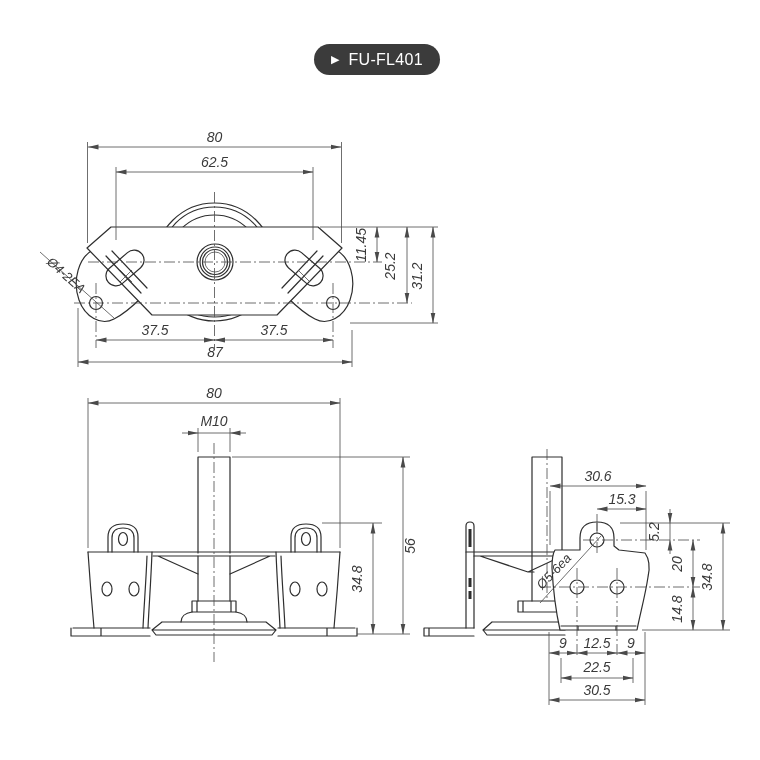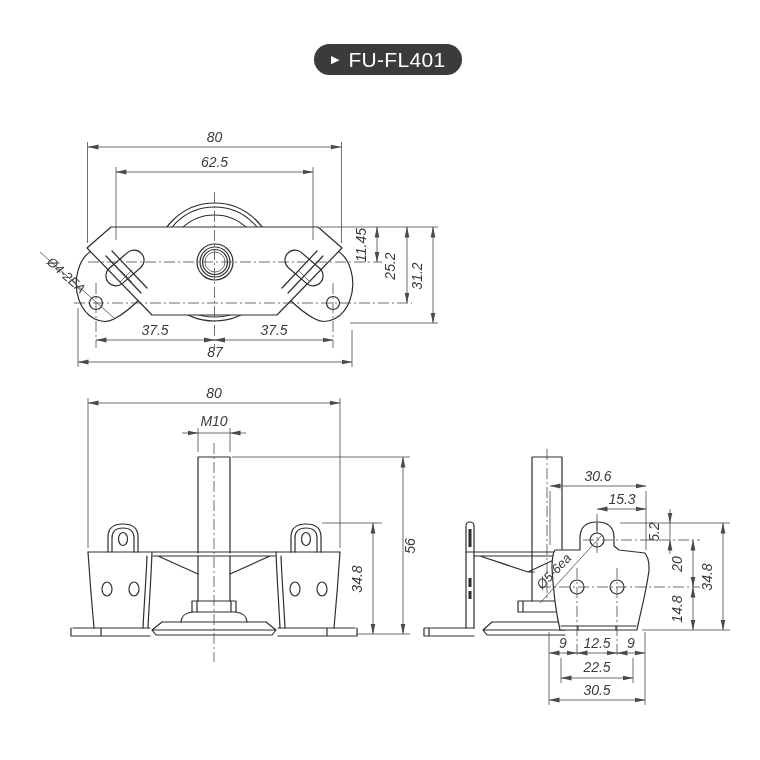--- a/index.html
+++ b/index.html
@@ -2,21 +2,21 @@
 <html><head>
 <meta charset="utf-8">
 <style>
   html,body{margin:0;padding:0;background:#ffffff;}
   .stage{position:relative;width:760px;height:760px;background:#ffffff;overflow:hidden;
          font-family:"Liberation Sans", sans-serif;}
   .badge{position:absolute;left:314px;top:44px;height:31px;padding:0 17px;
          display:flex;align-items:center;gap:9px;background:#3b3b3b;border-radius:16px;
          color:#ffffff;}
   .badge .play{font-size:11px;line-height:1;position:relative;top:0px;}
-  .badge .label{font-size:21px;letter-spacing:0.3px;}
+  .badge .label{font-size:16px;letter-spacing:0.3px;}
   svg{position:absolute;left:0;top:0;}
   .o{fill:none;stroke:#2e2e2e;stroke-width:1.2;stroke-linejoin:round;stroke-linecap:round;}
   .of{fill:#ffffff;stroke:#2e2e2e;stroke-width:1.2;stroke-linejoin:round;}
   .ob{fill:none;stroke:#2e2e2e;stroke-width:3;}
   .thin{fill:none;stroke:#4a4a4a;stroke-width:0.8;}
   .cl{fill:none;stroke:#4a4a4a;stroke-width:0.8;stroke-dasharray:11 3 2 3;}
   .dim{fill:none;stroke:#4a4a4a;stroke-width:0.8;marker-start:url(#arw);marker-end:url(#arw);}
   .dime{fill:none;stroke:#4a4a4a;stroke-width:0.8;marker-end:url(#arw);}
   text.d{font-style:italic;font-size:14px;fill:#3a3a3a;text-anchor:middle;
          font-family:"Liberation Sans", sans-serif;}

